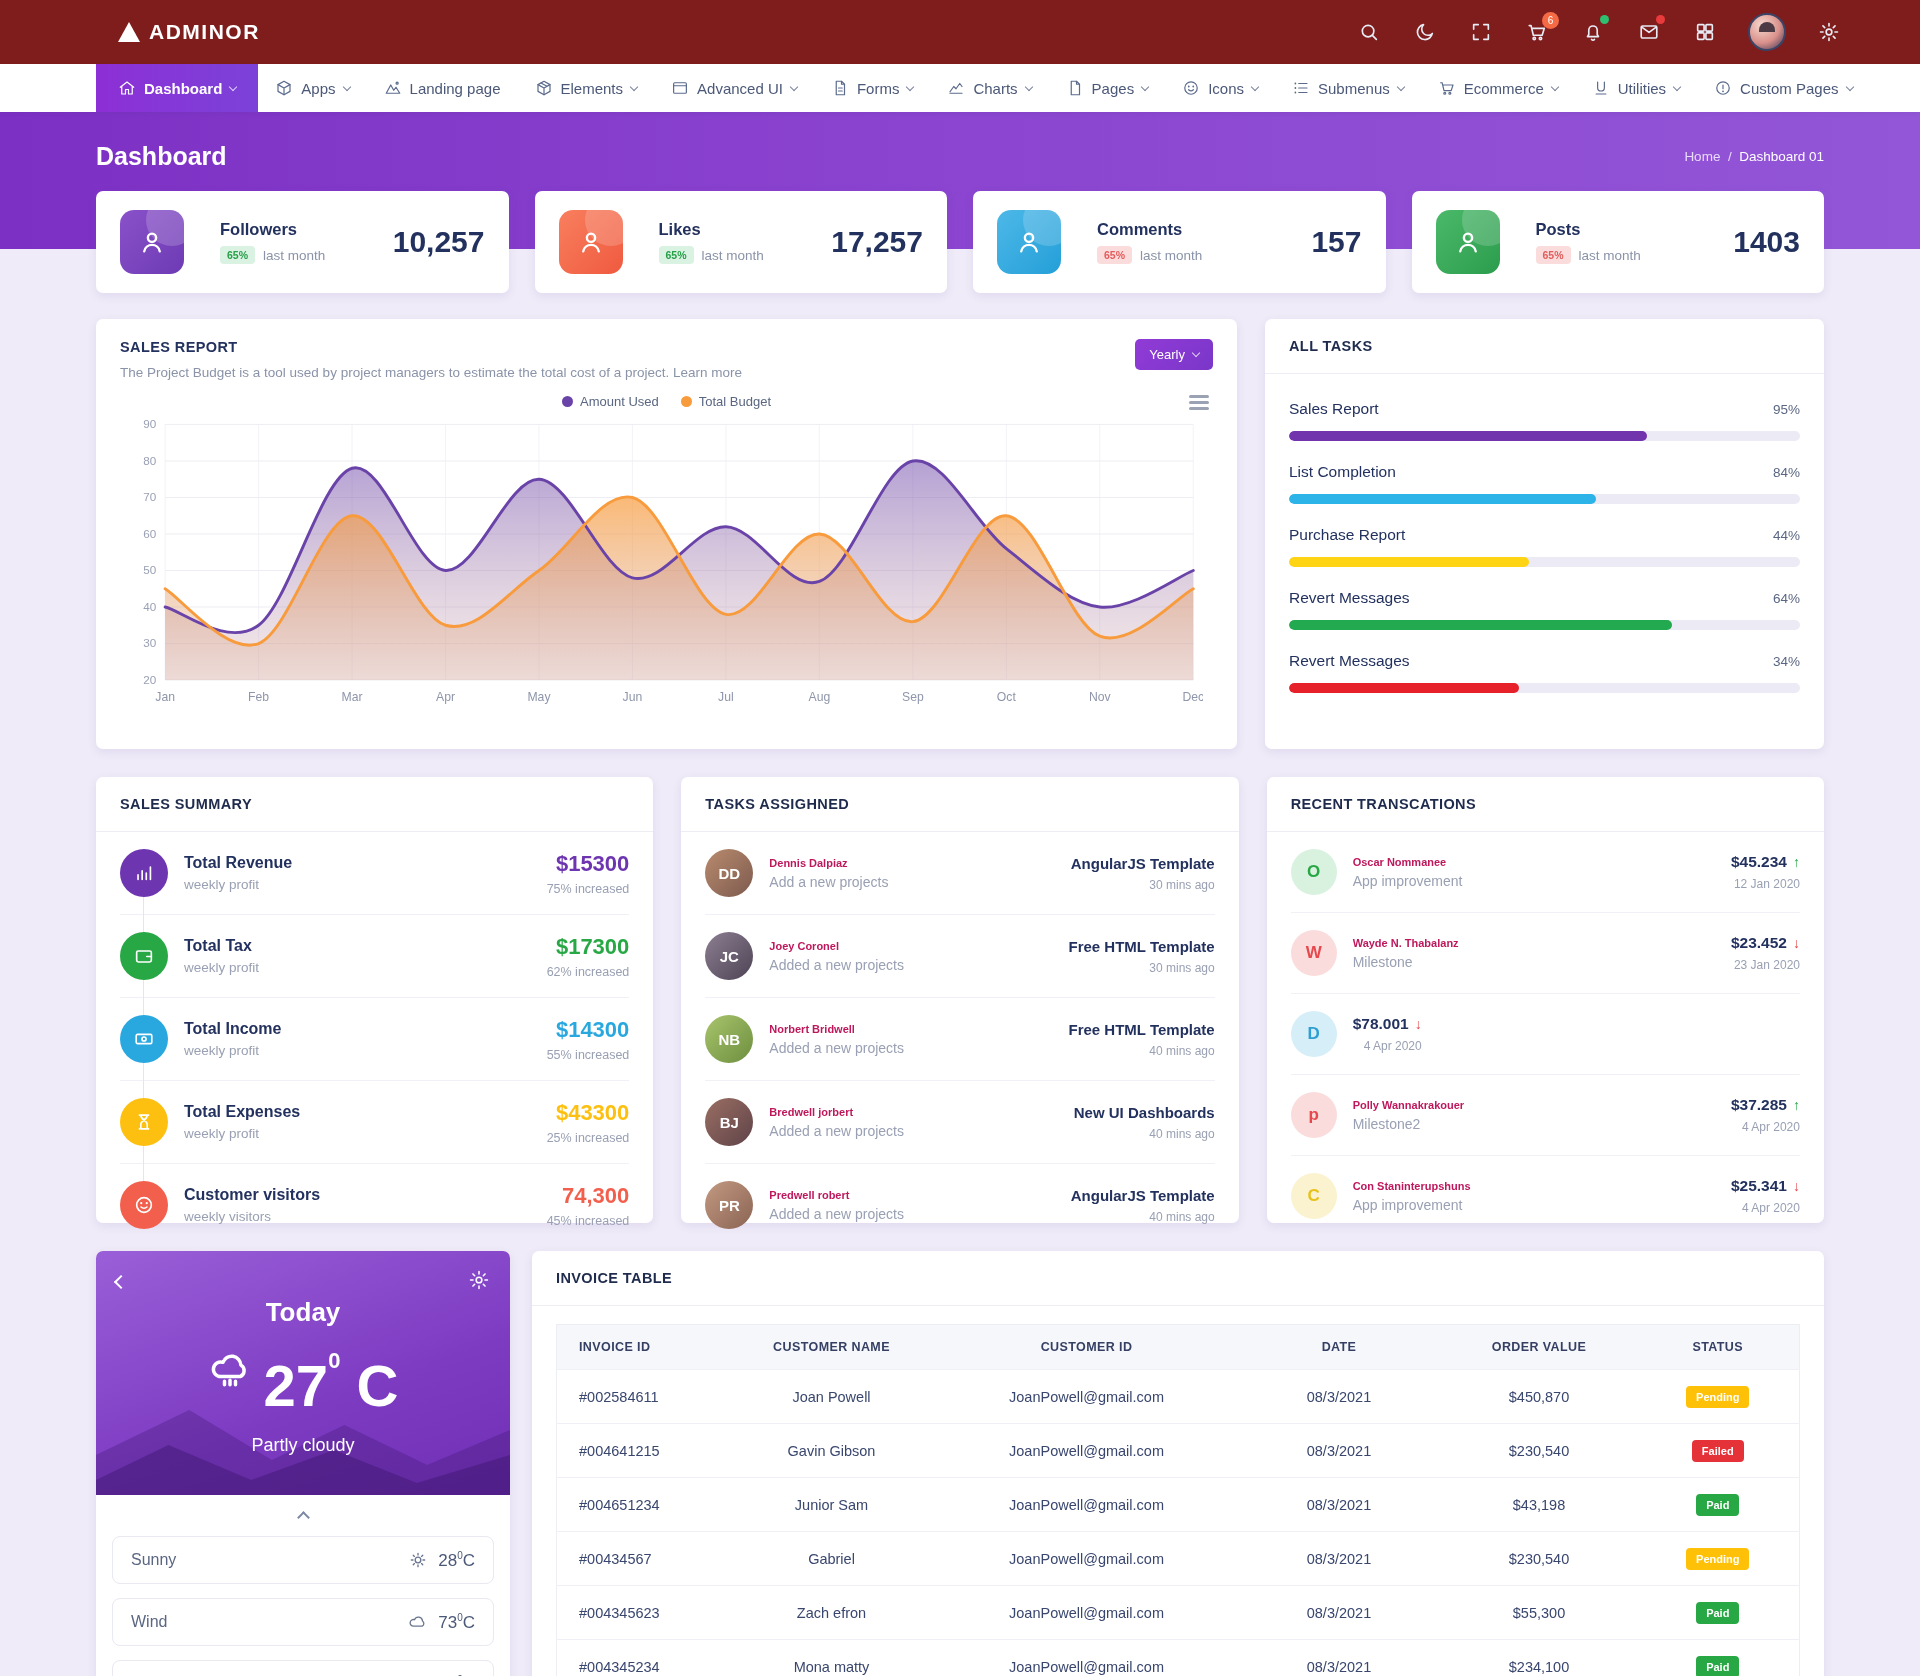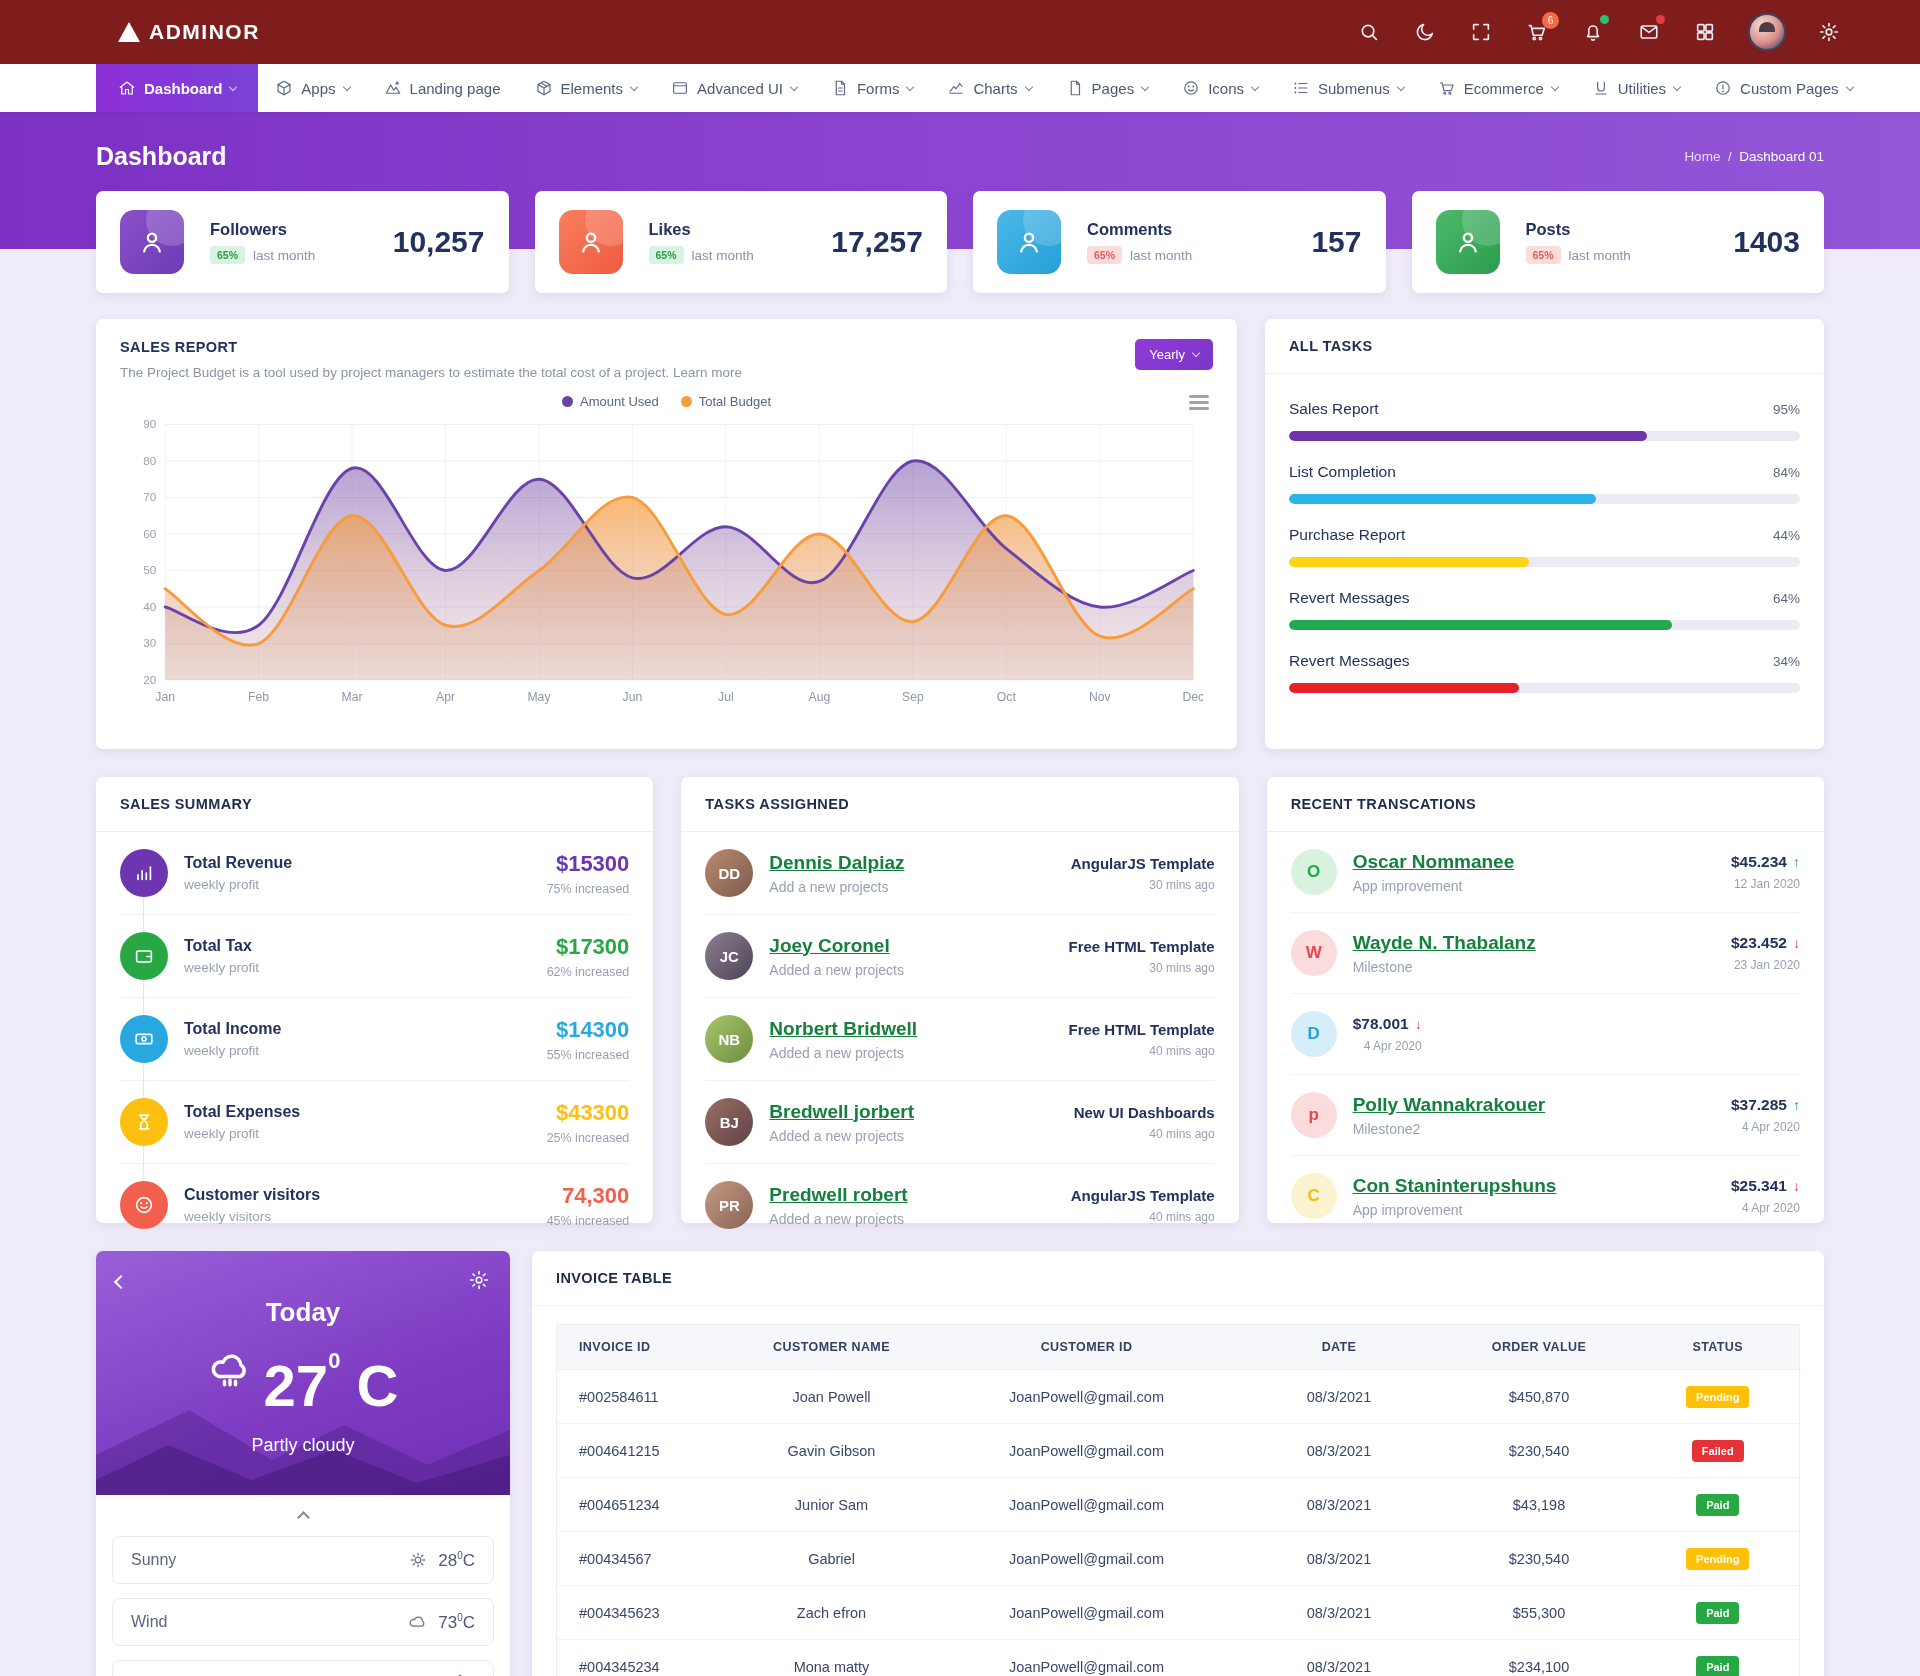--- a/index.html
+++ b/index.html
@@ -38,21 +38,21 @@
   .crumbs { color:#e9dbfa; font-size:13.5px; }
   .crumbs .cur { color:#fff; }
 
   
   .content { padding:0 96px; }
   .card { background:#fff; border-radius:7px; box-shadow:0 3px 10px rgba(98,70,160,.10); }
   .card-head { padding:19px 24px; border-bottom:1px solid #edeef4; font-size:14.5px; font-weight:bold; letter-spacing:.4px; color:#1f2b4d; display:flex; justify-content:space-between; align-items:center; }
 
   
   .stats { display:flex; gap:26px; margin-top:-58px; }
-  .stat-card { flex:1; height:102px; display:flex; align-items:center; padding:0 24px; gap:26px; }
+  .stat-card { flex:1; height:102px; display:flex; align-items:center; padding:0 24px; gap:36px; }
   .stat-ic { width:64px; height:64px; border-radius:14px; display:flex; align-items:center; justify-content:center; position:relative; overflow:hidden; }
   .stat-ic::after{content:"";position:absolute;right:-14px;top:-16px;width:52px;height:52px;border-radius:50%;background:rgba(255,255,255,.18);}
   .stat-ic svg { width:30px; height:30px; stroke:#fff; fill:none; stroke-width:1.9; stroke-linecap:round; }
   .ic-purple { background:linear-gradient(135deg,#8a51c9,#6d3bb4); }
   .ic-orange { background:linear-gradient(135deg,#f87f5e,#f05a3f); }
   .ic-blue   { background:linear-gradient(135deg,#4db8e8,#249fd8); }
   .ic-green  { background:linear-gradient(135deg,#4cb96a,#2b9c4d); }
   .stat-mid { flex:1; }
   .stat-title { font-size:16.5px; font-weight:bold; color:#23315e; margin-bottom:7px; }
   .stat-sub { display:flex; align-items:center; gap:8px; }
@@ -104,21 +104,21 @@
   .srow-sub { font-size:13.5px; color:#99a0b3; }
   .srow-right { text-align:right; }
   .srow-val { font-size:22px; font-weight:bold; margin-bottom:5px; }
   .srow-note { font-size:12.5px; color:#99a0b3; }
 
   .prow-ava { width:48px; height:48px; border-radius:50%; flex:none; color:#fff; font-weight:bold; font-size:15px;
     display:flex; align-items:center; justify-content:center; }
   .a1{background:linear-gradient(135deg,#b98b6e,#7d5a4e);} .a2{background:linear-gradient(135deg,#8c7f91,#4e4356);}
   .a3{background:linear-gradient(135deg,#a9c46c,#6d8f3f);} .a4{background:linear-gradient(135deg,#9a6f63,#5f4248);}
   .a5{background:linear-gradient(135deg,#c39a82,#8a6353);}
-  .prow-name { font-size:19px; font-weight:bold; color:#15803d; margin-bottom:5px;text-decoration:underline; }
+  .prow-name { font-size:11px; font-weight:bold; color:#be185d; margin-bottom:5px; }
   .prow-sub { font-size:14px; color:#99a0b3; }
   .prow-right { text-align:right; }
   .prow-proj { font-size:15px; font-weight:bold; color:#23315e; margin-bottom:6px; }
   .prow-time { font-size:12px; color:#99a0b3; }
 
   .txn-ini { width:46px; height:46px; border-radius:50%; font-size:17px; font-weight:bold; flex:none;
     display:flex; align-items:center; justify-content:center; }
   .txn-amt { font-size:15.5px; font-weight:bold; color:#23315e; display:flex; gap:6px; justify-content:flex-end; align-items:center; }
   .txn-arrow { font-size:14px; font-weight:bold; }
   .txn-date { font-size:12px; color:#99a0b3; margin-top:6px; text-align:right; }

